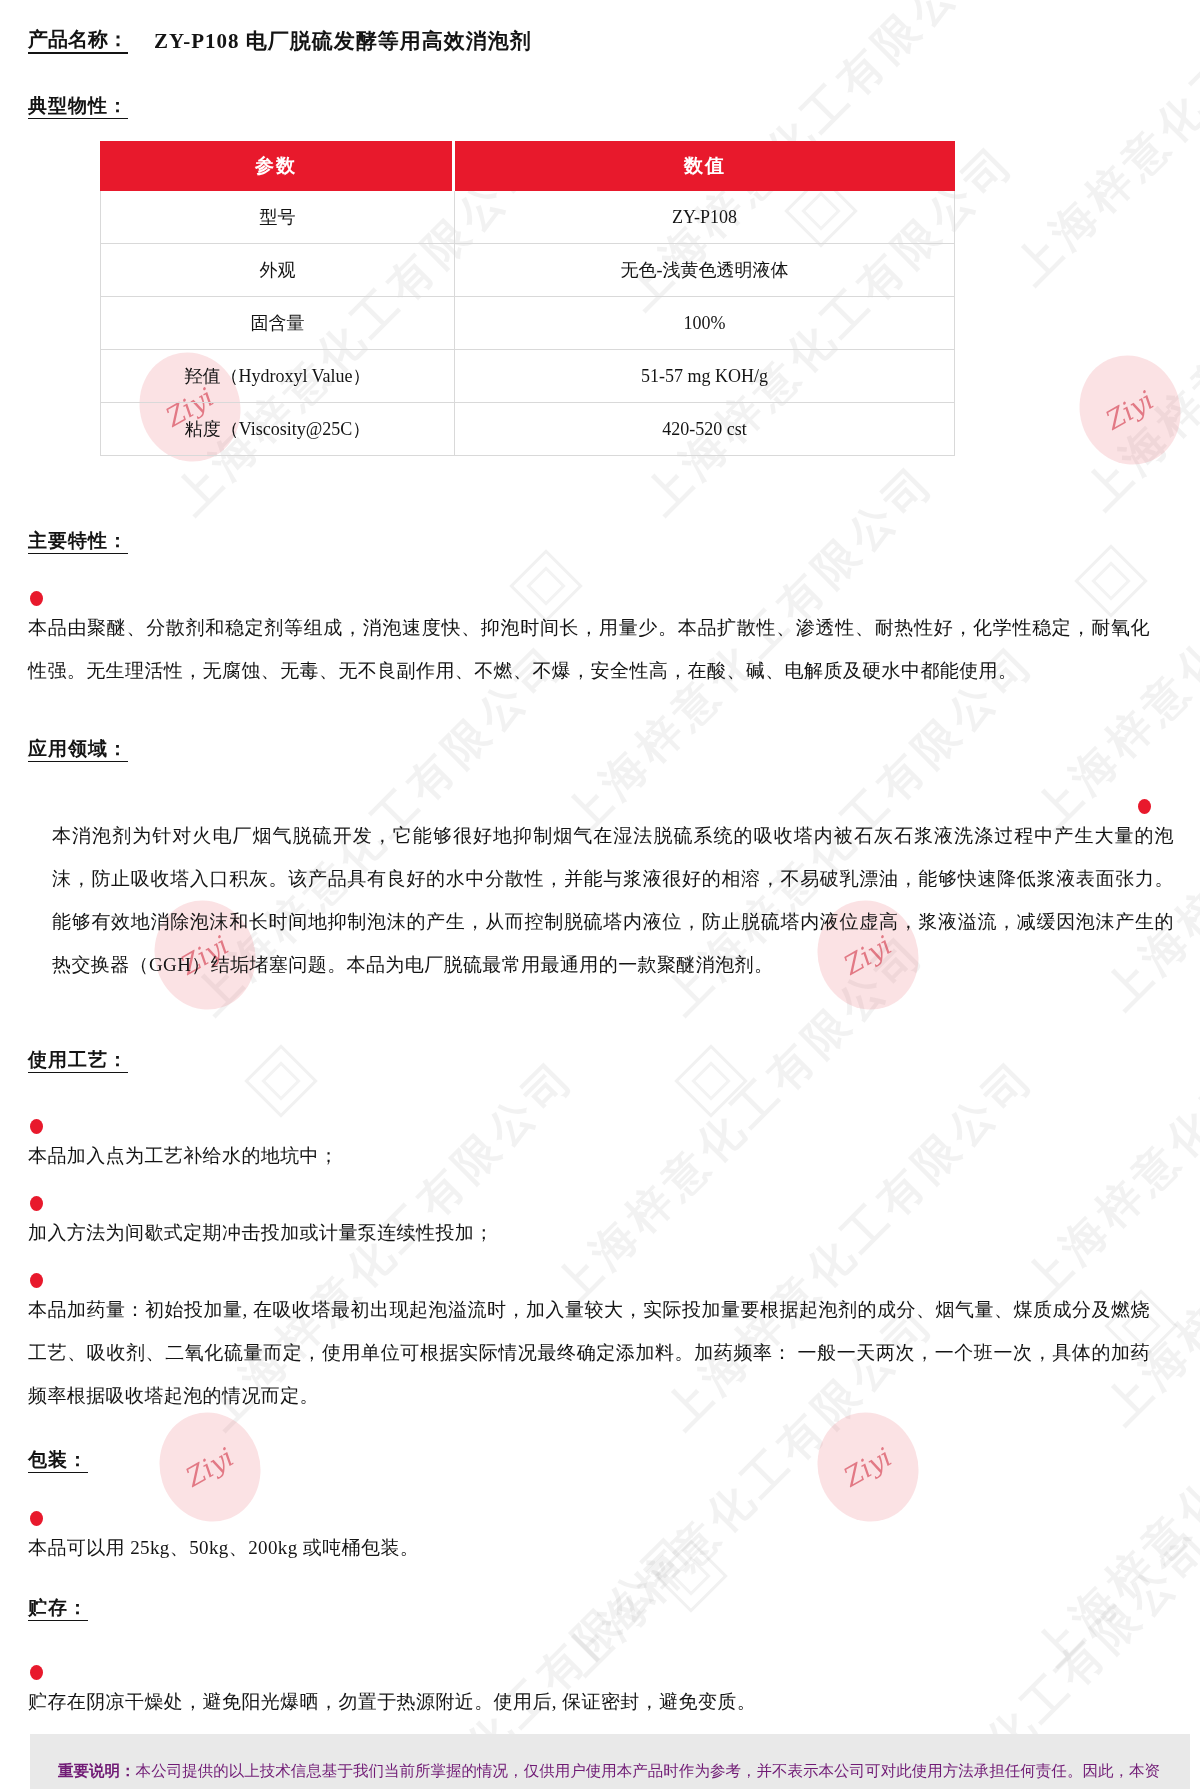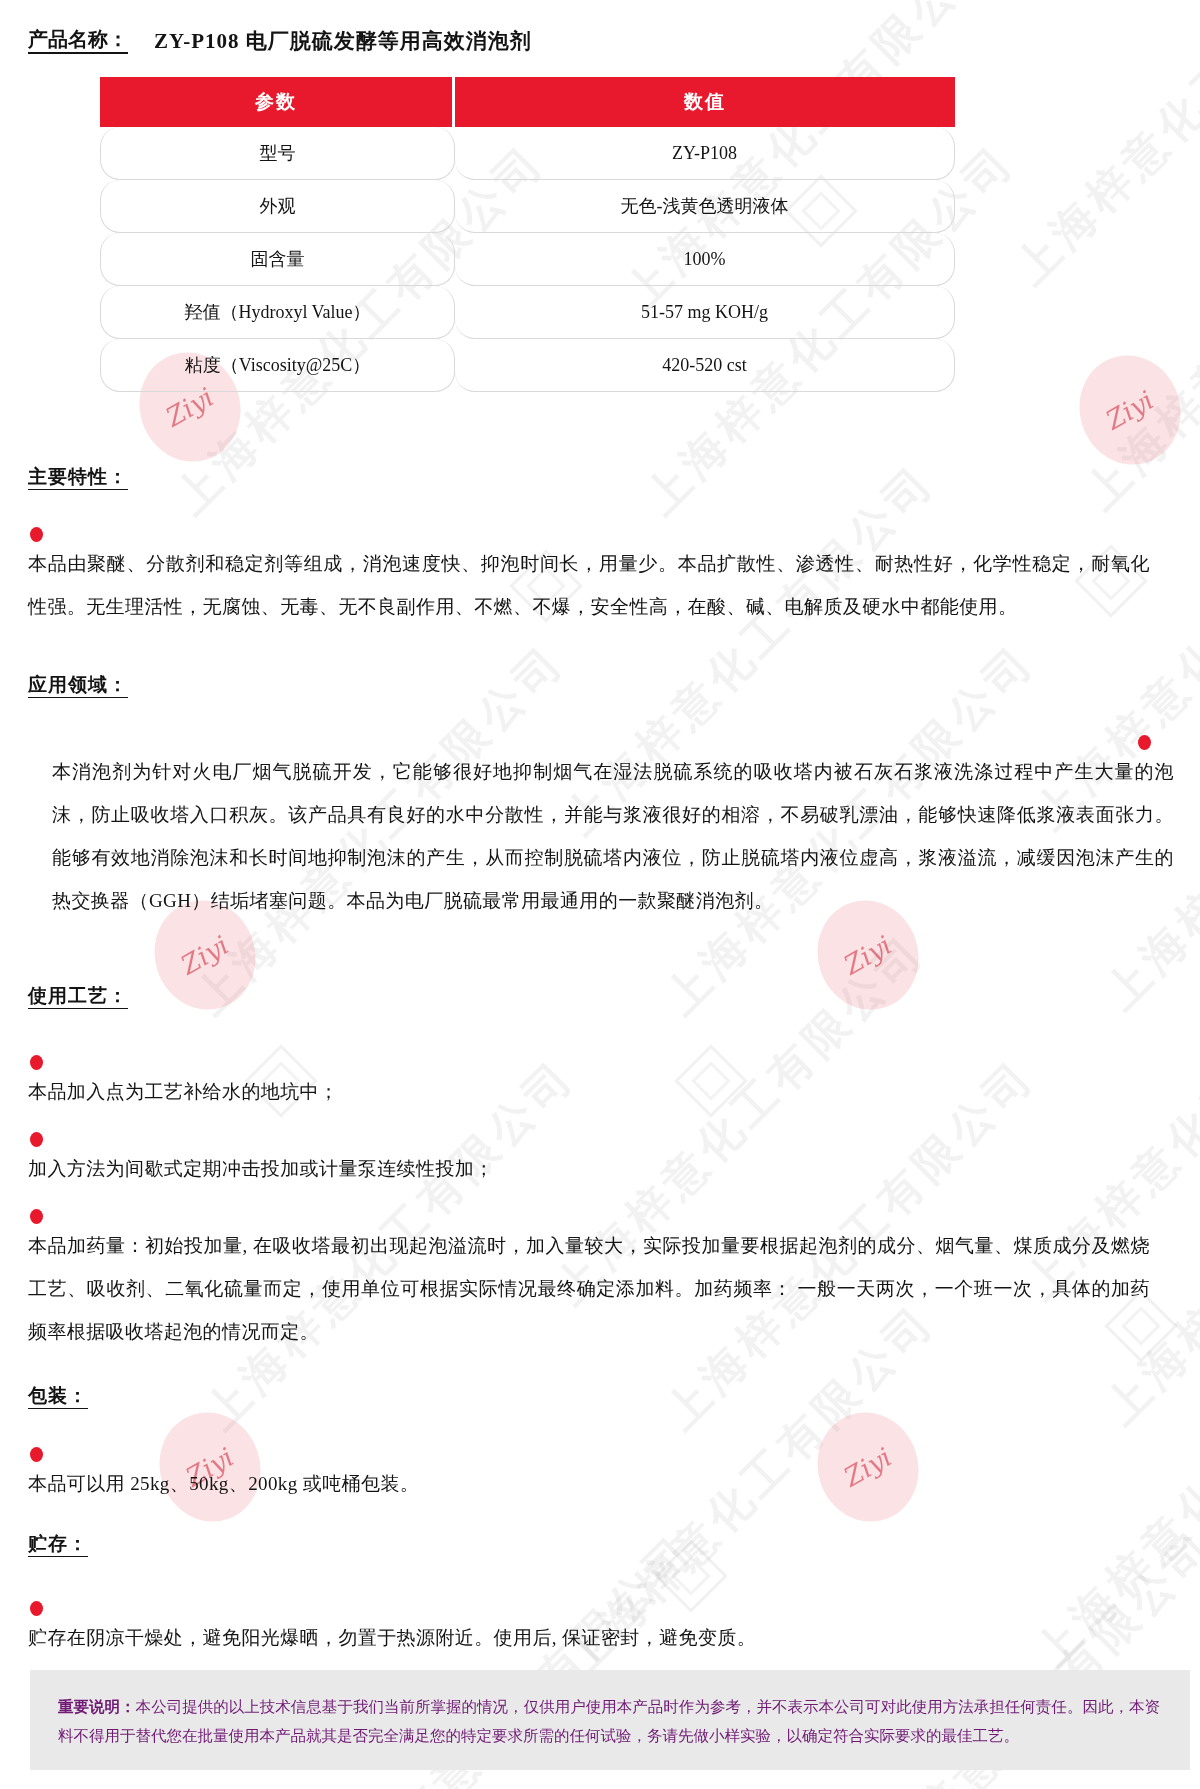--- a/index.html
+++ b/index.html
@@ -94,21 +94,20 @@
     height:50px;
     letter-spacing:2px;
   }
   table.props th.col-param{width:355px;border-right:3px solid #fff;}
   table.props td{
     text-align:center;
     font-size:18px;
     height:53px;
     border-bottom:1px solid var(--tbl-border);
     background:transparent;
-    border-radius:20px;
   }
   table.props td.param{border-right:1px solid var(--tbl-border);border-left:1px solid var(--tbl-border);}
   table.props td.value{border-right:1px solid var(--tbl-border);}
   
   .bullet{
     display:flex;
     padding-left:0;
     flex-direction:column;
   }
   .dot{
@@ -193,20 +192,21 @@
       </span>
     </div>
 
   <div class="content">
 
     <div class="title-row">
       <span class="title-label">产品名称：</span>
       <span class="doc-title">ZY-P108 电厂脱硫发酵等用高效消泡剂</span>
     </div>
 
+    <div class="sec-heading" style="margin-top:38px;">典型物性：</div>
 
     <table class="props">
       <thead>
         <tr>
           <th class="col-param">参数</th>
           <th class="col-value">数值</th>
         </tr>
       </thead>
       <tbody>
         <tr>

